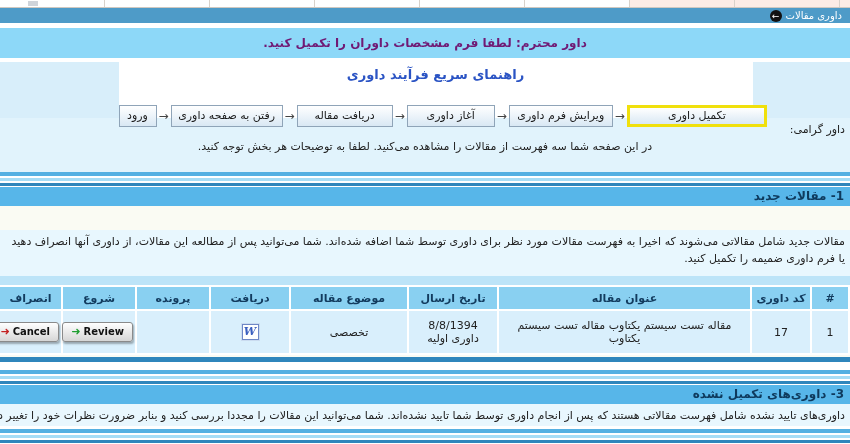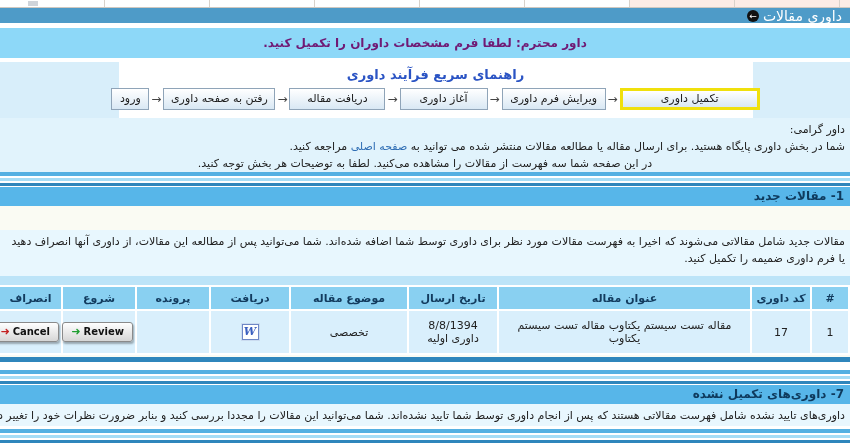--- a/index.html
+++ b/index.html
@@ -8,33 +8,33 @@
   #screen { width:850px; height:444px; overflow:hidden; background:#FAFBF3; direction:rtl; }
 
   
   .topstrip { height:8px; background:linear-gradient(90deg,#ffffff 0 74%, #fbece6 74% 100%); border-bottom:1px solid #cfc8c0; position:relative; }
   .topstrip .vlines { position:absolute; inset:0;
      background:repeating-linear-gradient(90deg, transparent 0 104px, #d9d2ca 104px 105px); }
   .topstrip .stub { position:absolute; right:auto; left:28px; top:1px; width:10px; height:5px; background:#cfd4da; }
 
   
   .titlebar { height:15px; background:#4E9BC8; display:flex; align-items:center; justify-content:flex-start; padding:0 8px; gap:4px; }
-  .titlebar .t { color:#fff; font-size:14px;text-align:center; }
+  .titlebar .t { color:#fff; font-size:10px;text-align:center; }
   .backicon { width:12px; height:12px; border-radius:50%; background:#111; color:#fff; font-size:9px; line-height:12px; text-align:center; display:inline-block; cursor:pointer; }
 
   .gap-w { background:#fff; }
   .g5{height:5px;} .g4{height:4px;} .g8{height:8px;} .g3{height:3px;}
 
   .notice { height:30px; background:#8DD8F8; color:#701a75; font-size:12px; font-weight:bold; text-align:center; line-height:30px; }
 
   
   .flowrow { height:56px; background:#D8EEFA; display:flex; justify-content:center;padding-left:21px; }
   .flowpanel { width:634px; background:#fff; padding-top:3px; }
   .flowtitle { color:#2B54C4; font-size:13px; font-weight:bold; text-align:center; height:20px; line-height:20px; }
-  .steps { direction:ltr; display:flex; align-items:center; justify-content:center; margin-top:3px; }
+  .steps { direction:ltr; display:flex; align-items:center; justify-content:flex-start; margin-top:20px; }
   .stepbox { background:linear-gradient(#ffffff,#D9E8F4); border:1px solid #8FA4B8; height:22px; line-height:20px; font-size:11px; color:#1a1a1a; text-align:center; padding:0 6px; }
   .stepbox.current { border:3px solid #F0E00C; line-height:16px; }
   .flowarrow { color:#444; font-size:12px; padding:0 2px; }
 
   
   .greeting { height:54px; background:#E1F3FC; font-size:11px; color:#222; padding:3px 5px 0; line-height:17px; overflow:hidden; }
   .greeting .r { text-align:right; white-space:nowrap; overflow:hidden; }
   .greeting .c { text-align:center; white-space:nowrap; overflow:hidden; }
   .greeting a, .link { color:#2E6DB4; cursor:pointer; text-decoration:none; }
 
@@ -112,25 +112,20 @@
         <span class="flowarrow">→</span>
         <span class="stepbox" style="min-width:104px">ویرایش فرم داوری</span>
         <span class="flowarrow">→</span>
         <span class="stepbox current" style="min-width:140px">تکمیل داوری</span>
       </div>
     </div>
   </div>
 
   <div class="greeting">
     <div class="r">داور گرامی:</div>
-    <div class="r">
-      <span>شما در بخش داوری پایگاه هستید. برای ارسال مقاله یا مطالعه مقالات منتشر شده می توانید به</span>
-      <span class="link">صفحه اصلی</span>
-      <span>مراجعه کنید.</span>
-    </div>
     <div class="c">در این صفحه شما سه فهرست از مقالات را مشاهده می‌کنید. لطفا به توضیحات هر بخش توجه کنید.</div>
   </div>
 
   <div class="stripes"></div>
 
   <div class="secbar">1- مقالات جدید</div>
   <div class="secdesc d1">مقالات جدید شامل مقالاتی می‌شوند که اخیرا به فهرست مقالات مورد نظر برای داوری توسط شما اضافه شده‌اند. شما می‌توانید پس از مطالعه این مقالات، از داوری آنها انصراف دهید یا فرم داوری ضمیمه را تکمیل کنید.</div>
 
   <div class="table-topstrip"></div>
   <table class="list" dir="rtl">
@@ -185,21 +180,21 @@
           </button>
         </td>
       </tr>
     </tbody>
   </table>
 
   <div class="darkline"></div>
   <div class="gap-w g8"></div>
   <div class="stripes"></div>
 
-  <div class="secbar">7- داوری‌های تکمیل نشده</div>
+  <div class="secbar">3- داوری‌های تکمیل نشده</div>
   <div class="secdesc d2">داوری‌های تایید نشده شامل فهرست مقالاتی هستند که پس از انجام داوری توسط شما تایید نشده‌اند. شما می‌توانید این مقالات را مجددا بررسی کنید و بنابر ضرورت نظرات خود را تغییر دهید.</div>
 
   <div class="gap-w g3"></div>
   <div class="stripes"></div>
 
   <div class="secbar3">
     <span class="t">3- داوری‌های تکمیل شده</span>
     <span class="fselect">
       <span class="val">عدم نمایش</span>
       <span class="db">▼</span>

